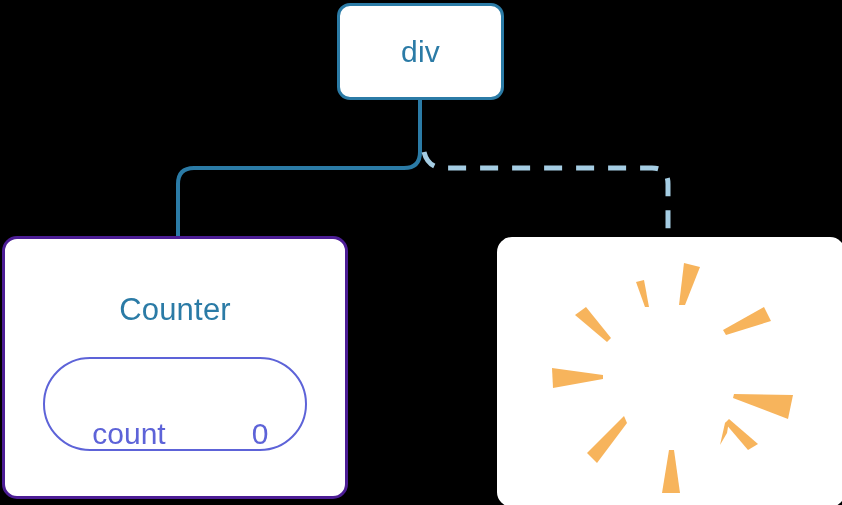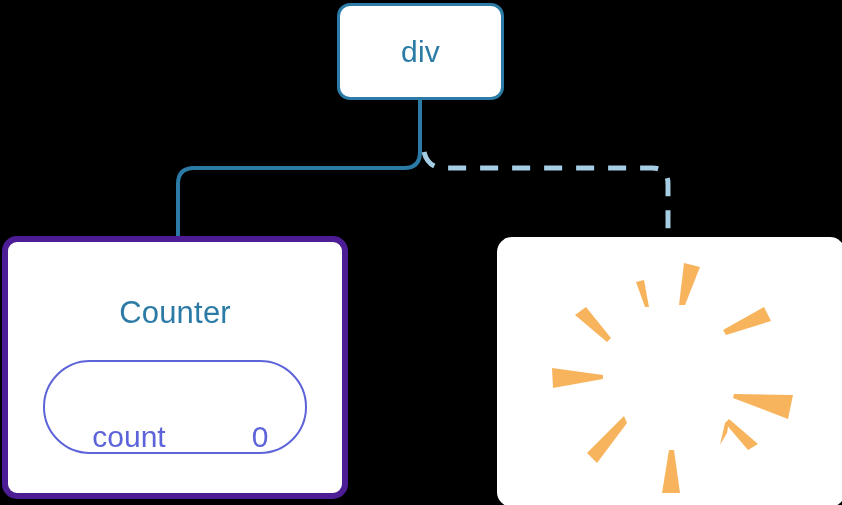--- a/index.html
+++ b/index.html
@@ -53,21 +53,21 @@
     letter-spacing: 0.2px;
     line-height: 1;
   }
 
   
   #node-counter {
     left: 2px;
     top: 236px;
     width: 346px;
     height: 263px;
-    border: 6px solid #4c1d95;
+    border: 3px solid #4c1d95;
     border-radius: 15px;
     display: flex;
     flex-direction: column;
     align-items: center;
   }
   #node-counter .node-title {
     color: #2b7ba6;
     font-size: 31px;
     font-weight: 400;
     line-height: 1;

